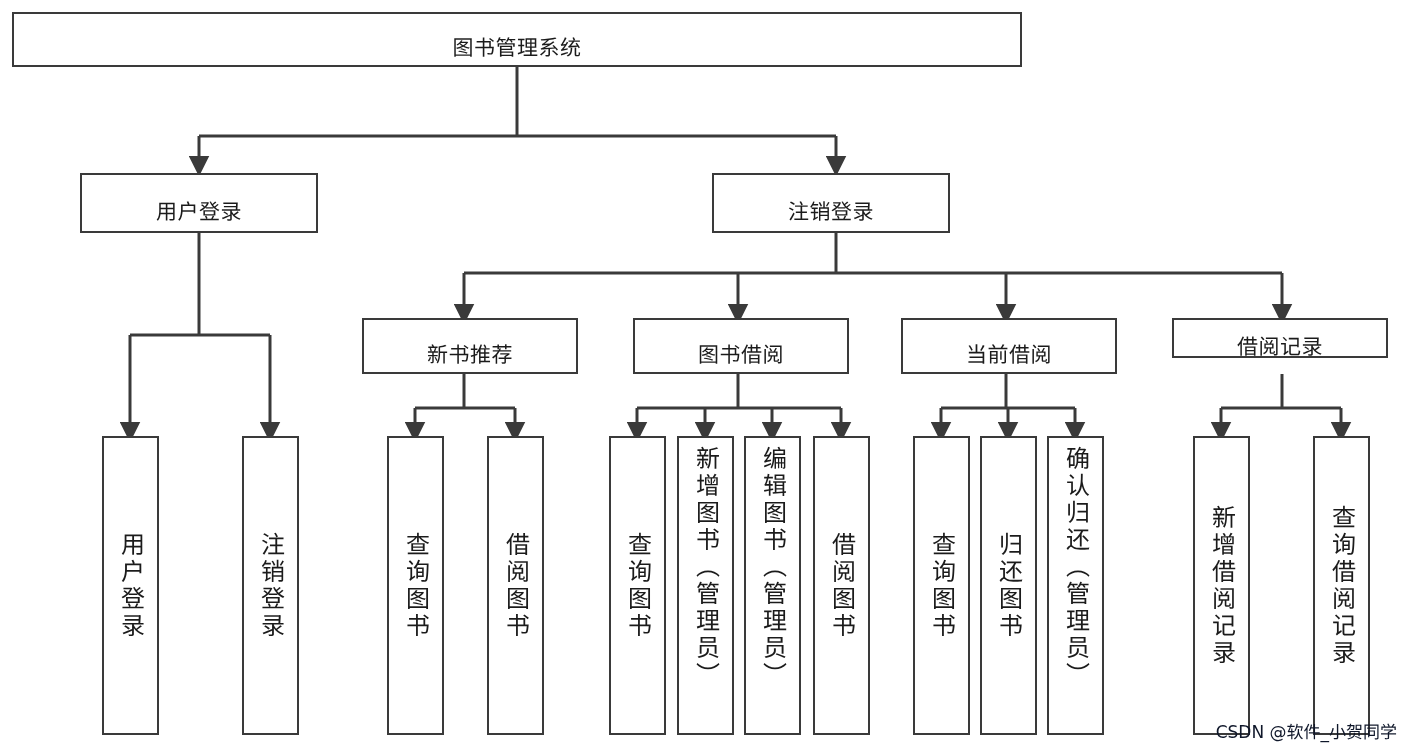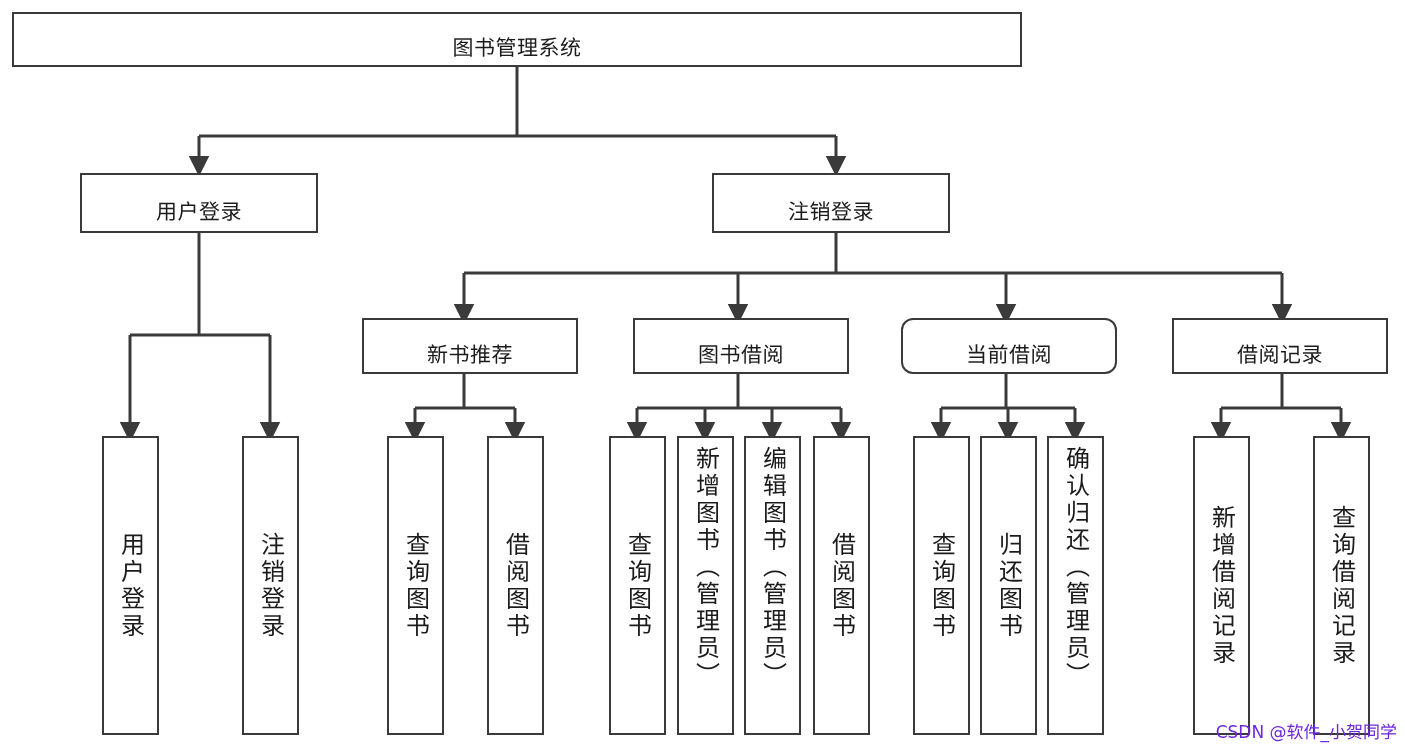--- a/index.html
+++ b/index.html
@@ -64,21 +64,21 @@
   }
   .node.vert.mid {
     align-items: center;
     padding-top: 0;
   }
   #watermark {
     position: absolute;
     right: 8px;
     bottom: 4px;
     font-size: 17px;
-    color: #6d28d9;
+    color: #0f172a;
     z-index: 5;
     white-space: nowrap;
     user-select: none;
   }
 </style>
 </head>
 <body>
 
 <div id="canvas">
 
@@ -145,25 +145,25 @@
   </div>
 
   <div class="node horiz" style="left:633px; top:318px; width:216px; height:56px;">
     <span class="label">图书借阅</span>
   </div>
 
   <div class="node horiz" style="left:362px; top:318px; width:216px; height:56px;">
     <span class="label">新书推荐</span>
   </div>
 
-  <div class="node horiz" style="left:901px; top:318px; width:216px; height:56px;border-radius:12px;">
+  <div class="node horiz" style="left:901px; top:318px; width:216px; height:56px;">
     <span class="label">当前借阅</span>
   </div>
 
-  <div class="node horiz" style="left:1172px; top:318px; width:216px; height:56px;">
+  <div class="node horiz" style="left:1172px; top:318px; width:216px; height:40px;">
     <span class="label">借阅记录</span>
   </div>
 
   <div class="node vert mid" style="left:102px; top:436px; width:57px; height:299px;">
     <span class="label">用户登录</span>
   </div>
 
   <div class="node vert mid" style="left:242px; top:436px; width:57px; height:299px;">
     <span class="label">注销登录</span>
   </div>

